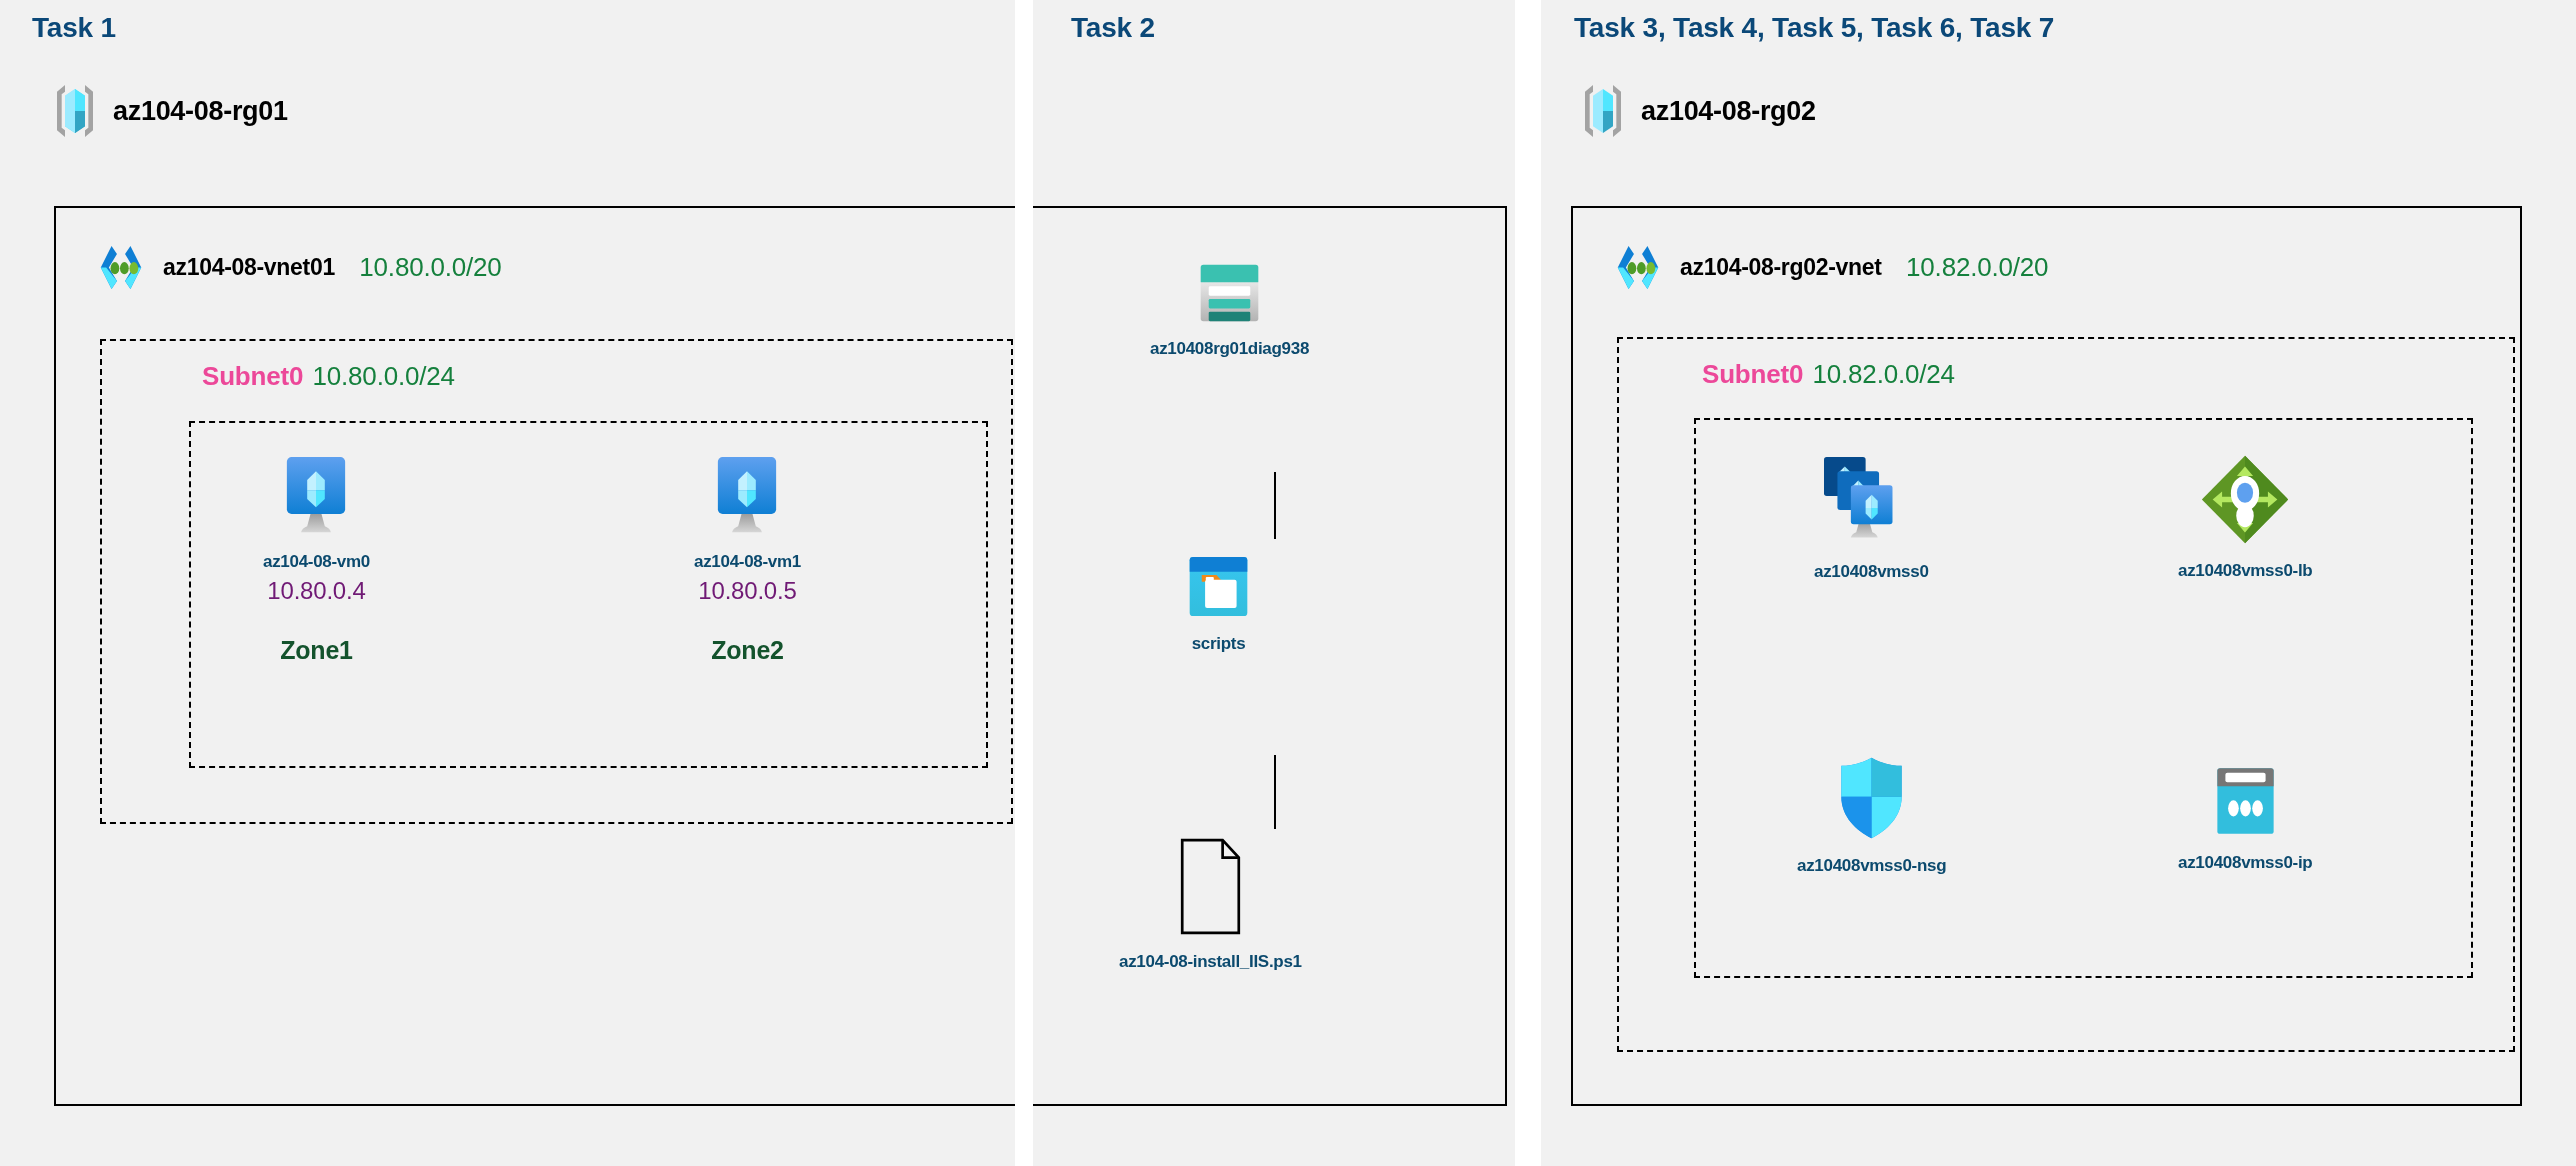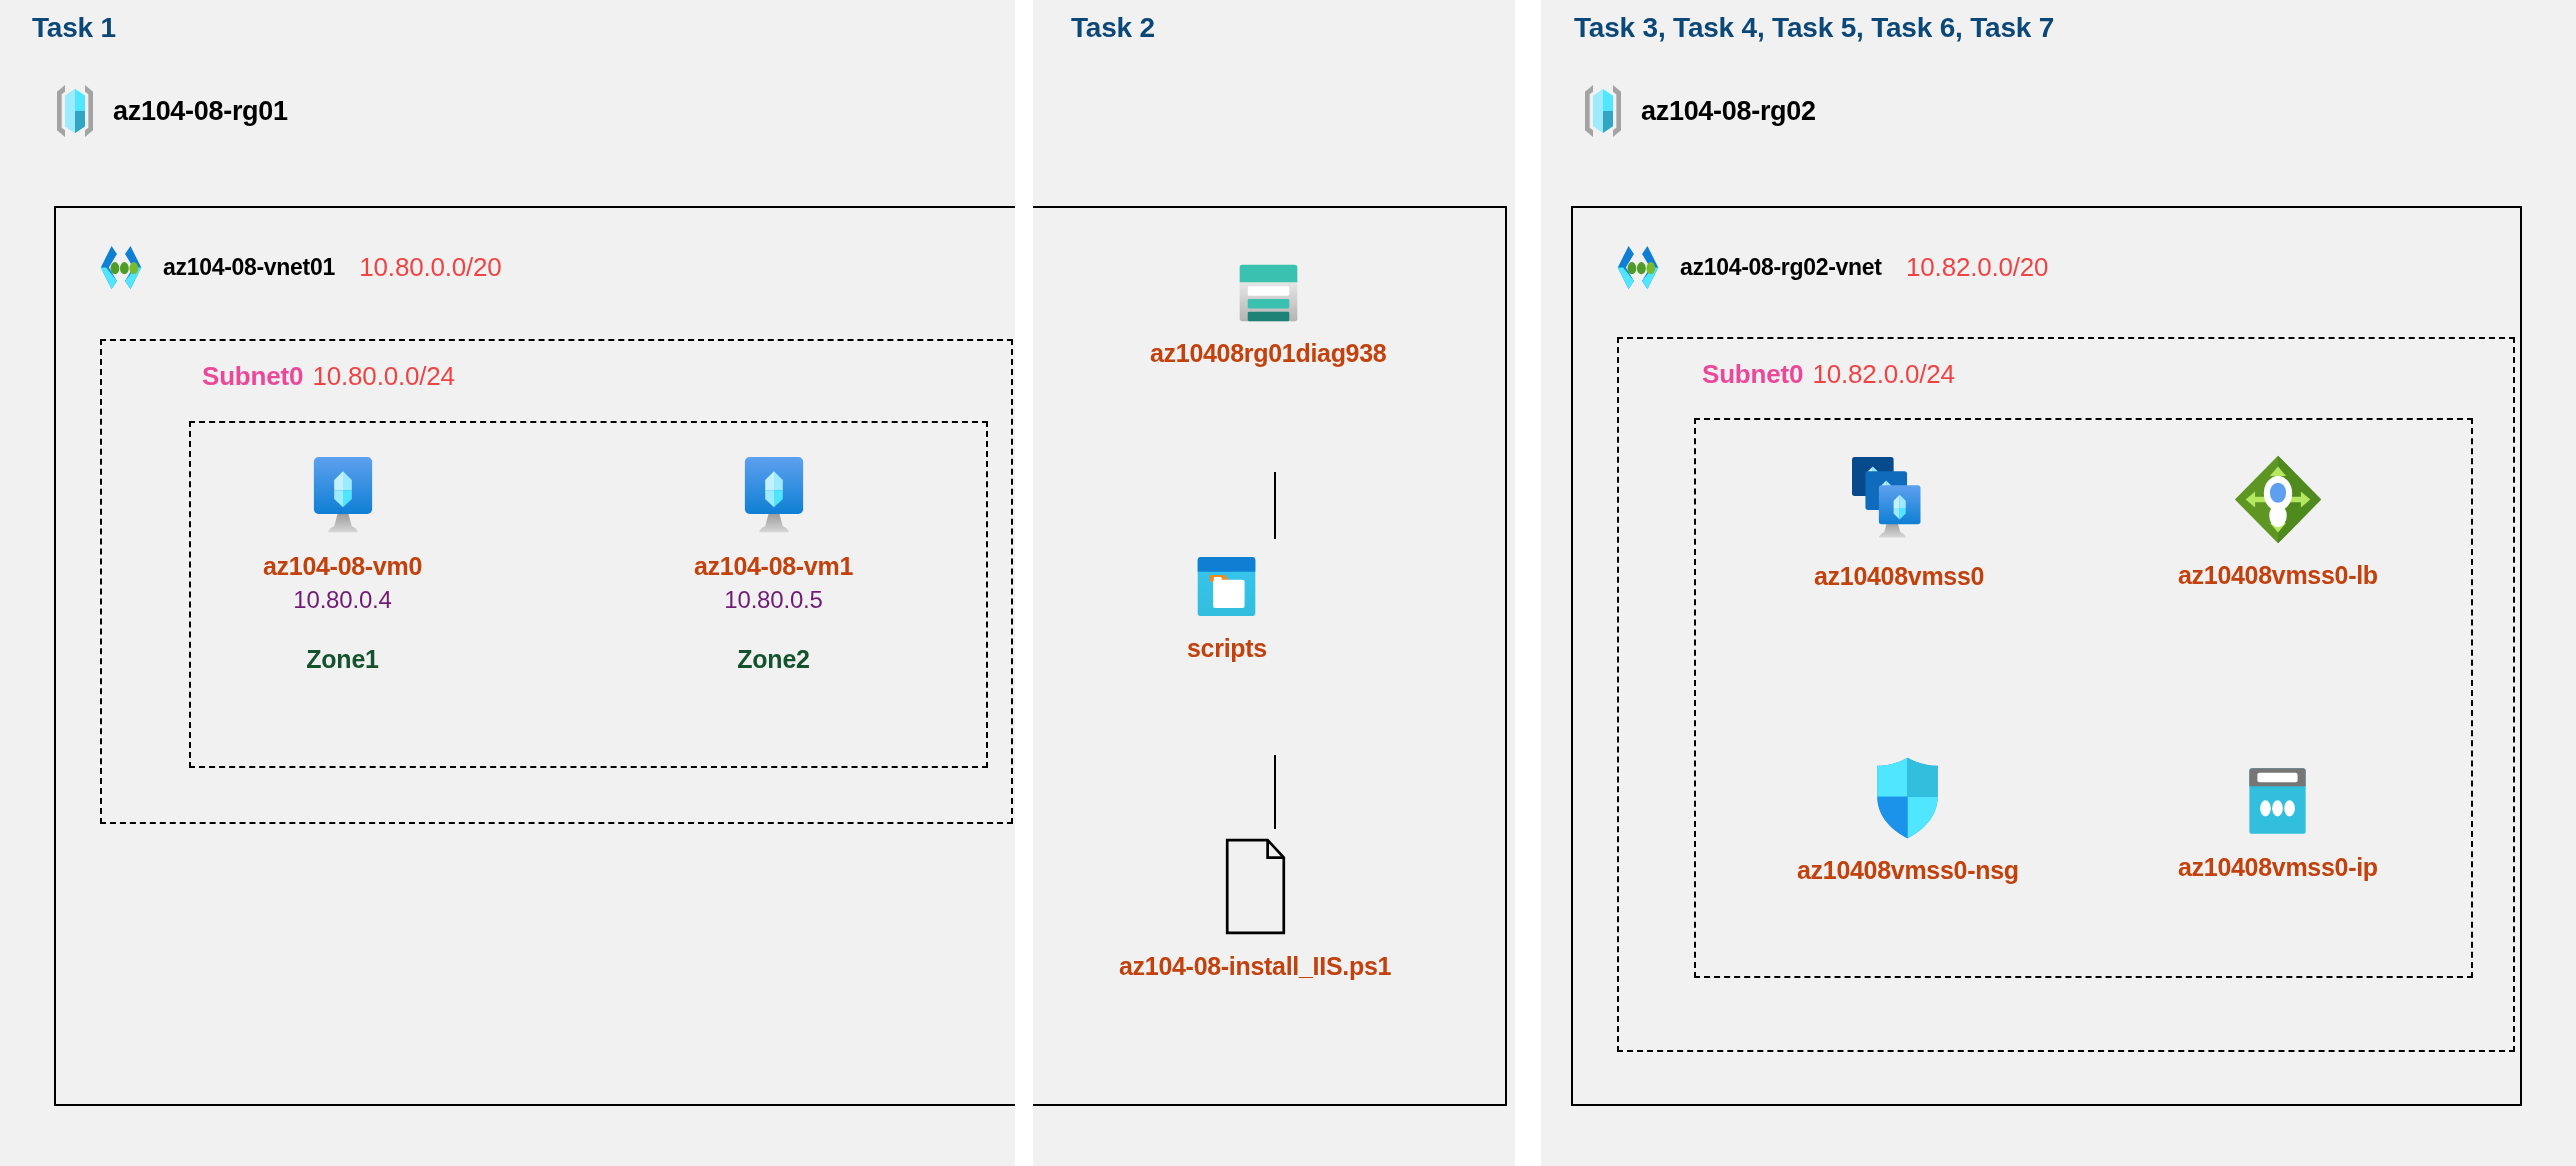--- a/index.html
+++ b/index.html
@@ -85,21 +85,21 @@
   .vnet-name {
     font-size: 23px;
     font-weight: bold;
     color: #000000;
     white-space: nowrap;
     letter-spacing: -0.3px;
   }
   .cidr {
     font-size: 26px;
     font-weight: normal;
-    color: #ef4444;
+    color: #15803d;
     white-space: nowrap;
     margin-left: 9.4px;
     letter-spacing: -0.2px;
   }
 
   
   .dashed-box {
     position: absolute;
     border: 2.7px dashed #000000;
     box-sizing: border-box;
@@ -127,23 +127,23 @@
 
   
   .node {
     position: absolute;
     display: flex;
     flex-direction: column;
     align-items: center;
     white-space: nowrap;
   }
   .node-name {
-    font-size: 25px;
-    font-weight: bold;
-    color: #c2410c;
+    font-size: 17px;
+    font-weight: bold;
+    color: #0c4a6e;
     letter-spacing: -0.3px;
     margin-top: 15px;
   }
   .node-sub {
     font-size: 24px;
     font-weight: normal;
     color: #701a75;
     letter-spacing: -0.2px;
     margin-top: 5.4px;
   }

